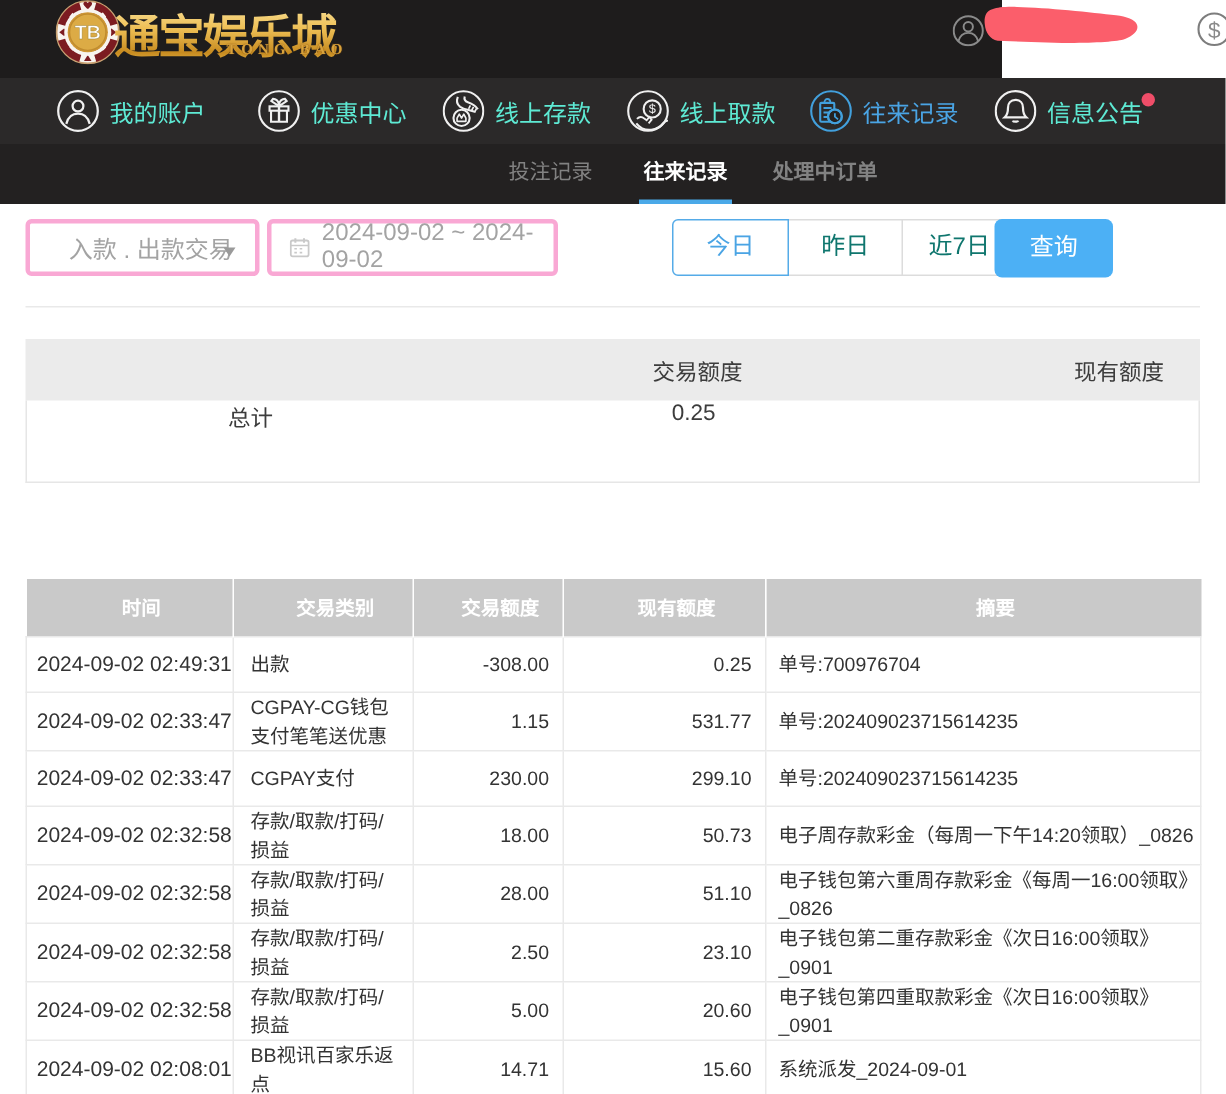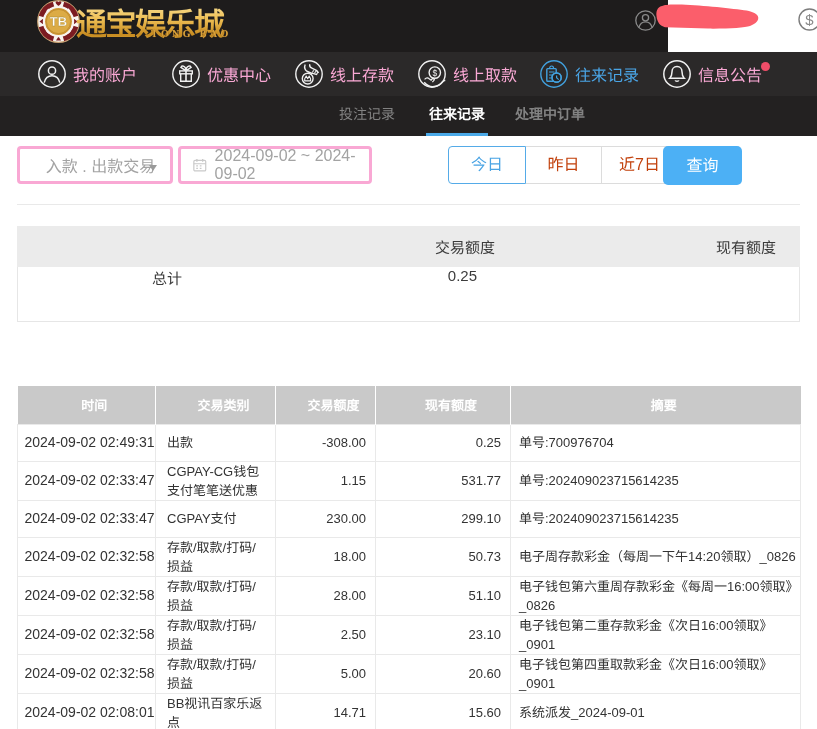--- a/index.html
+++ b/index.html
@@ -4,39 +4,39 @@
 <title>往来记录</title>
 <style>
   * { margin:0; padding:0; box-sizing:border-box; }
   html,body { width:817px; height:729px; overflow:hidden; background:#fff;
     font-family:"Liberation Sans", sans-serif; }
   .abs { position:absolute; }
   
   #topbar { position:absolute; left:0; top:0; width:668px; height:52px; background:#1e1c1c; }
   #mainnav { position:absolute; left:0; top:52px; width:817px; height:44px; background:#2b2929; }
   #subnav { position:absolute; left:0; top:96px; width:817px; height:40px; background:#232121; }
-  .navitem { position:absolute; top:0; height:44px; display:flex; align-items:center; color:#f9a8d4; font-size:16px; }
+  .navitem { position:absolute; top:0; height:44px; display:flex; align-items:center; color:#5eead4; font-size:16px; }
   .navitem svg { margin-right:7px; }
   .navitem.blue { color:#4aa4e4; }
   #brandzh { left:76px; top:-1px; width:170px; font-size:31px; font-weight:bold; letter-spacing:-1.5px;
      font-family:"Liberation Serif",serif; white-space:nowrap;
      background:linear-gradient(180deg,#fce9a8 0%,#edbe54 45%,#c78b20 80%,#e8b84a 100%);
      -webkit-background-clip:text; background-clip:text; color:transparent; }
   #brandlat { left:151px; top:28px; font-size:10px; font-weight:bold; letter-spacing:3.4px; color:#d8a23c;
      font-family:"Liberation Serif",serif; text-shadow:0 0 1px #7a4a10; }
   .tab { position:absolute; top:0; height:40px; line-height:37px; font-size:14px; color:#828282; }
   .tab.active { color:#fff; font-weight:bold; border-bottom:3px solid #4aa9e8; padding:0 3px; }
   
   .fbox { position:absolute; top:146px; height:38px; border:3px solid #f9a8d4; border-radius:4px; background:#fff;
           display:flex; align-items:center; color:#a3a3a3; font-size:16px;justify-content:center; }
   #fsel { left:17px; width:156px; }
   #fdate { left:178px; width:194px; }
   .btngroup { position:absolute; left:416px; top:146px; height:38px; display:flex;padding-left:32px; }
   .btngroup .b { width:76px; height:38px; border:1px solid #dcdcdc; border-left:none; background:#fff;
-     text-align:center; line-height:36px; font-size:16px; color:#c2410c; }
+     text-align:center; line-height:36px; font-size:16px; color:#0f766e; }
   .btngroup .b.first { width:78px; border:1px solid #55abe8; color:#4aa4e4; border-radius:4px 0 0 4px; }
   .btngroup .b.last { border-radius:0 4px 4px 0; }
   #query { position:absolute; left:663px; top:146px; width:79px; height:39px; background:#4cb0f5;
      border-radius:5px; color:#fff; font-size:16px; text-align:center; line-height:39px; }
   #sepline { position:absolute; left:17px; top:204px; width:783px; height:1px; background:#e9e9e9; }
   
   #summary { position:absolute; left:17px; top:226px; width:783px; font-size:15px; color:#3c3c3c; }
   #summary .hd { display:flex; height:41px; background:#ebebeb; align-items:center; }
   #summary .row { display:flex; height:55px; border:1px solid #e6e6e6; border-top:none; align-items:flex-start; }
   #summary .c1 { width:298px; text-align:center; }

